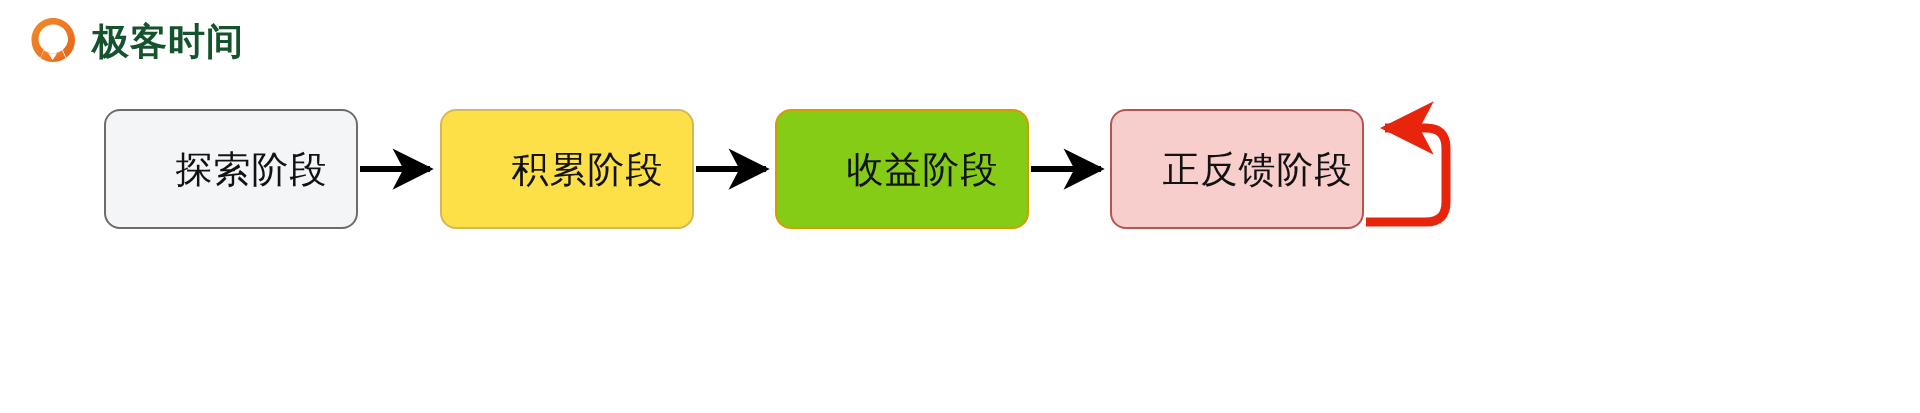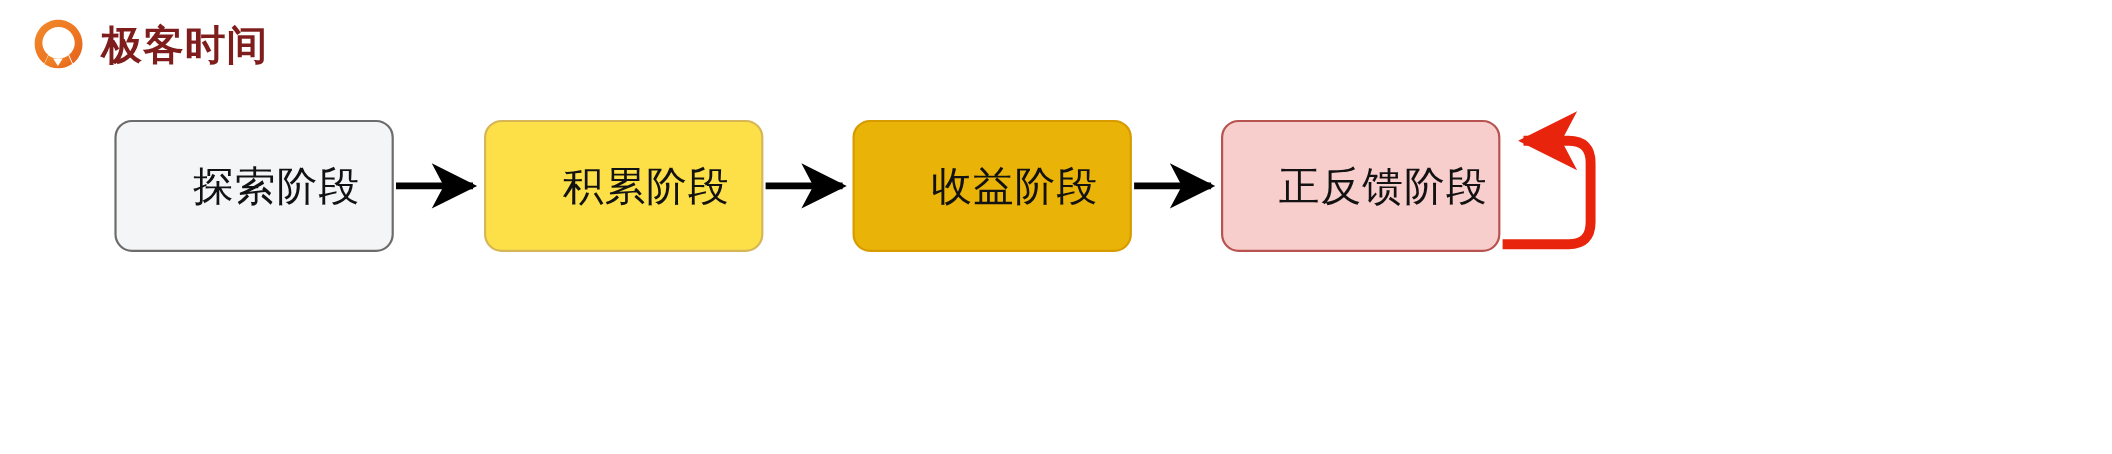--- a/index.html
+++ b/index.html
@@ -25,21 +25,21 @@
     gap: 14px;
   }
   #brand-mark {
     width: 50px;
     height: 50px;
     display: block;
   }
   #brand-text {
     font-size: 37px;
     line-height: 1;
-    color: #7f1d1d;
+    color: #14532d;
     font-weight: 700;
     letter-spacing: 1px;
     font-family: "DejaVu Sans", "Liberation Sans", sans-serif;
     white-space: nowrap;
   }
 
   
   #flow {
     position: absolute;
     left: 0;
@@ -65,21 +65,21 @@
     font-family: "DejaVu Sans", "Liberation Sans", sans-serif;
     white-space: nowrap;
     letter-spacing: 1px;
   }
 
   #node-explore      { left: 104px;  top: 109px; width: 254px; height: 120px;
                        background: #f4f5f7; border-color: #6c6c6c; }
   #node-accumulate   { left: 440px;  top: 109px; width: 254px; height: 120px;
                        background: #fde047; border-color: #d6b656; }
   #node-revenue      { left: 775px;  top: 109px; width: 254px; height: 120px;
-                       background: #eab308; border-color: #d79b00; }
+                       background: #84cc16; border-color: #d79b00; }
   #node-feedback     { left: 1110px; top: 109px; width: 254px; height: 120px;
                        background: #f8cecc; border-color: #b85450; text-align: center; }
 
   .edge-svg {
     position: absolute;
     left: 0;
     top: 0;
     width: 1920px;
     height: 413px;
     pointer-events: none;

